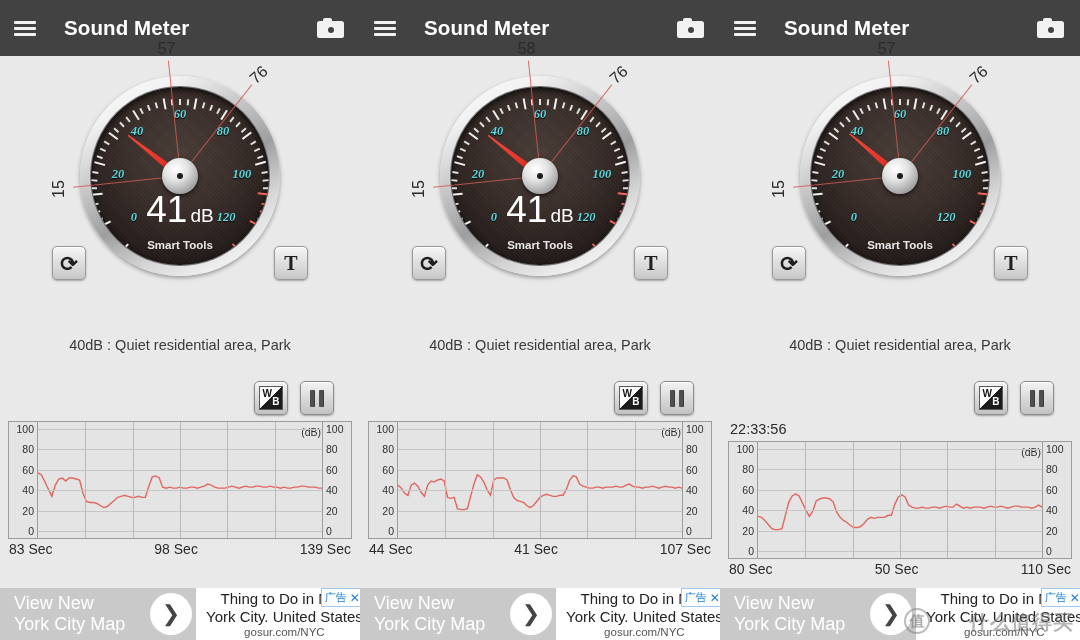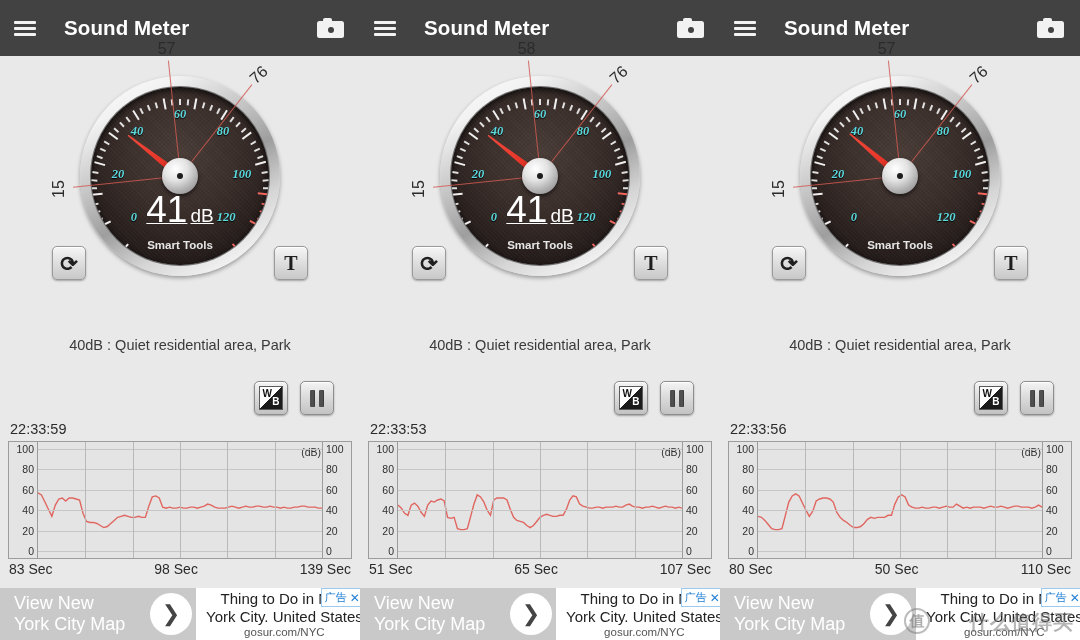--- a/index.html
+++ b/index.html
@@ -139,21 +139,20 @@
   .leader.long { height: 116px; margin-top: -116px; transform-origin: 50% 116px; }
   .peak-lbl {
     position: absolute; color: #2b2b2b; font-size: 16px;
     font-family: "Liberation Sans", sans-serif;
     white-space: nowrap;
   }
   .db-read {
     position: absolute; left: 0; right: 0; top: 113px;
     text-align: center; z-index: 8;
     color: #ffffff;
-    text-decoration: underline;
   }
   .db-read .v { font-size: 37px; font-weight: normal; letter-spacing: 0px; }
   .db-read .u { font-size: 19px; margin-left: 3px; }
   .brand {
     position: absolute; left: 0; right: 0; top: 163px;
     text-align: center; color: #e6e6e6;
     font-size: 11.5px; font-weight: bold; z-index: 8;
   }
 
   
@@ -423,21 +422,20 @@
       </div>
       <div class="ctrl">
         <div class="pause-bars">
             <i></i>
             <i></i>
           </div>
       </div>
     </div>
 
     <div class="chart-block">
-      <div class="chart-time">22:33:59</div>
       <div class="chart-box">
         <div class="dblab">(dB)</div>
         <div class="yaxis-l"></div>
         <div class="yaxis-r"></div>
         <div class="plot">
           <svg class="trace" viewBox="0 0 300 118" preserveAspectRatio="none">
               <path d="M0.00,51.73 L3.66,53.81 L7.32,61.08 L10.98,68.35 L14.63,75.61 L18.29,64.19 L21.95,57.96 L25.61,56.92 L29.27,60.04 L32.93,56.92 L36.59,56.92 L40.24,57.96 L43.90,59.00 L47.56,72.50 L51.22,80.81 L54.88,81.84 L58.54,81.84 L62.20,82.88 L65.85,84.96 L69.51,87.04 L73.17,86.00 L76.83,82.88 L80.49,79.77 L84.15,76.65 L87.80,75.61 L91.46,74.58 L95.12,75.61 L98.78,76.65 L102.44,76.65 L106.10,75.61 L109.76,76.65 L113.41,76.65 L117.07,65.23 L120.73,55.88 L124.39,54.85 L128.05,56.92 L131.71,66.27 L135.37,67.31 L139.02,66.27 L142.68,67.31 L146.34,67.31 L150.00,66.27 L153.66,67.31 L157.32,67.31 L160.98,66.27 L164.63,66.27 L168.29,67.31 L171.95,66.27 L175.61,65.23 L179.27,63.15 L182.93,64.19 L186.59,66.27 L190.24,67.31 L193.90,67.31 L197.56,67.31 L201.22,66.27 L204.88,65.23 L208.54,66.27 L212.20,67.31 L215.85,66.27 L219.51,65.23 L223.17,66.27 L226.83,66.27 L230.49,65.23 L234.15,65.23 L237.80,66.27 L241.46,66.27 L245.12,65.23 L248.78,66.27 L252.44,66.27 L256.10,67.31 L259.76,66.27 L263.41,67.31 L267.07,67.31 L270.73,66.27 L274.39,66.27 L278.05,65.23 L281.71,65.23 L285.37,66.27 L289.02,66.27 L292.68,66.27 L296.34,67.31 L300.00,67.31" fill="none" stroke="#e0665f" stroke-width="1.4" vector-effect="non-scaling-stroke"></path>
             </svg>
         <div class="grid-h" style="top: 6%;"></div>
             <div class="grid-h" style="top: 23.6%;"></div>
@@ -608,21 +606,20 @@
       </div>
       <div class="ctrl">
         <div class="pause-bars">
             <i></i>
             <i></i>
           </div>
       </div>
     </div>
 
     <div class="chart-block">
-      <div class="chart-time">22:33:53</div>
       <div class="chart-box">
         <div class="dblab">(dB)</div>
         <div class="yaxis-l"></div>
         <div class="yaxis-r"></div>
         <div class="plot">
           <svg class="trace" viewBox="0 0 300 118" preserveAspectRatio="none">
               <path d="M0.00,64.19 L3.49,67.31 L6.98,72.50 L10.47,74.58 L13.95,64.19 L17.44,62.12 L20.93,65.23 L24.42,71.46 L27.91,75.61 L31.40,64.19 L34.88,60.04 L38.37,61.08 L41.86,59.00 L45.35,57.96 L48.84,60.04 L52.33,76.65 L55.81,77.69 L59.30,76.65 L62.79,88.08 L66.28,89.11 L69.77,89.11 L73.26,88.08 L76.74,75.61 L80.23,63.15 L83.72,53.81 L87.21,55.88 L90.70,61.08 L94.19,69.38 L97.67,74.58 L101.16,59.00 L104.65,56.92 L108.14,56.92 L111.63,56.92 L115.12,59.00 L118.60,68.35 L122.09,76.65 L125.58,79.77 L129.07,80.81 L132.56,81.84 L136.05,84.96 L139.53,87.04 L143.02,84.96 L146.51,80.81 L150.00,76.65 L153.49,74.58 L156.98,73.54 L160.47,74.58 L163.95,75.61 L167.44,75.61 L170.93,74.58 L174.42,74.58 L177.91,68.35 L181.40,59.00 L184.88,54.85 L188.37,55.88 L191.86,63.15 L195.35,65.23 L198.84,66.27 L202.33,67.31 L205.81,67.31 L209.30,66.27 L212.79,66.27 L216.28,67.31 L219.77,66.27 L223.26,66.27 L226.74,66.27 L230.23,65.23 L233.72,66.27 L237.21,66.27 L240.70,64.19 L244.19,63.15 L247.67,65.23 L251.16,66.27 L254.65,66.27 L258.14,67.31 L261.63,66.27 L265.12,66.27 L268.60,65.23 L272.09,66.27 L275.58,67.31 L279.07,66.27 L282.56,65.23 L286.05,66.27 L289.53,66.27 L293.02,67.31 L296.51,66.27 L300.00,67.31" fill="none" stroke="#e0665f" stroke-width="1.4" vector-effect="non-scaling-stroke"></path>
             </svg>
         <div class="grid-h" style="top: 6%;"></div>
             <div class="grid-h" style="top: 23.6%;"></div>
@@ -643,22 +640,22 @@
           <div class="ylab l" style="top: 41.2%;">60</div>
           <div class="ylab r" style="top: 41.2%;">60</div>
           <div class="ylab l" style="top: 58.8%;">40</div>
           <div class="ylab r" style="top: 58.8%;">40</div>
           <div class="ylab l" style="top: 76.4%;">20</div>
           <div class="ylab r" style="top: 76.4%;">20</div>
           <div class="ylab l" style="top: 94%;">0</div>
           <div class="ylab r" style="top: 94%;">0</div>
         </div>
       <div class="xlabels">
-          <div>51 Sec</div>
-          <div>65 Sec</div>
+          <div>44 Sec</div>
+          <div>41 Sec</div>
           <div>107 Sec</div>
         </div>
     </div>
 
     <div class="ad">
       <div class="ad-left">
         <div class="txt">
           <div>View New</div>
           <div>York City Map</div>
         </div>

